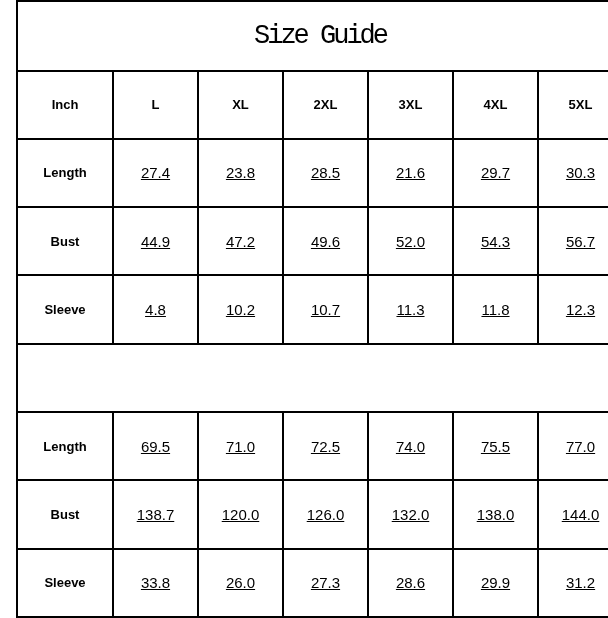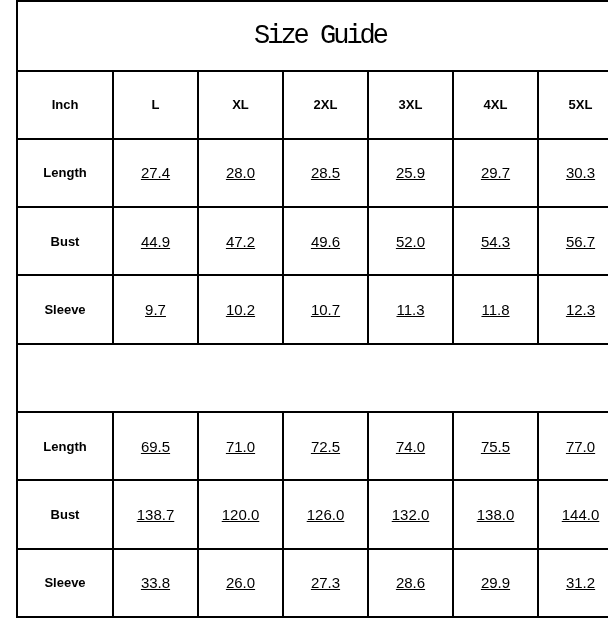--- a/index.html
+++ b/index.html
@@ -94,40 +94,40 @@
       <th class="head-cell">XL</th>
       <th class="head-cell">2XL</th>
       <th class="head-cell">3XL</th>
       <th class="head-cell">4XL</th>
       <th class="head-cell">5XL</th>
     </tr>
 
     <tr class="data-row">
       <td class="label-cell">Length</td>
       <td class="value-cell">27.4</td>
-      <td class="value-cell">28.0</td>
+      <td class="value-cell">23.8</td>
       <td class="value-cell">28.5</td>
-      <td class="value-cell">25.9</td>
+      <td class="value-cell">21.6</td>
       <td class="value-cell">29.7</td>
       <td class="value-cell">30.3</td>
     </tr>
 
     <tr class="data-row">
       <td class="label-cell">Bust</td>
       <td class="value-cell">44.9</td>
       <td class="value-cell">47.2</td>
       <td class="value-cell">49.6</td>
       <td class="value-cell">52.0</td>
       <td class="value-cell">54.3</td>
       <td class="value-cell">56.7</td>
     </tr>
 
     <tr class="data-row">
       <td class="label-cell">Sleeve</td>
-      <td class="value-cell">9.7</td>
+      <td class="value-cell">4.8</td>
       <td class="value-cell">10.2</td>
       <td class="value-cell">10.7</td>
       <td class="value-cell">11.3</td>
       <td class="value-cell">11.8</td>
       <td class="value-cell">12.3</td>
     </tr>
 
     <tr class="spacer-row">
       <td colspan="7"></td>
     </tr>

